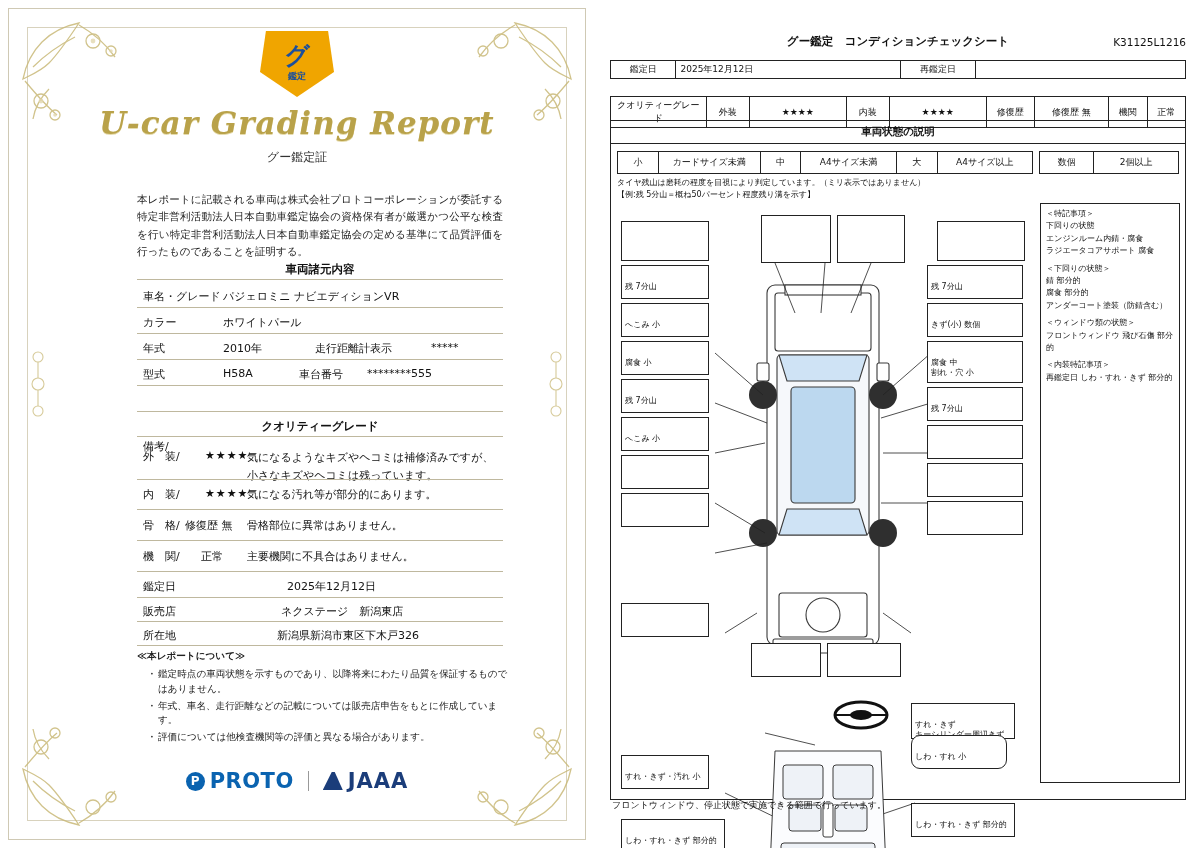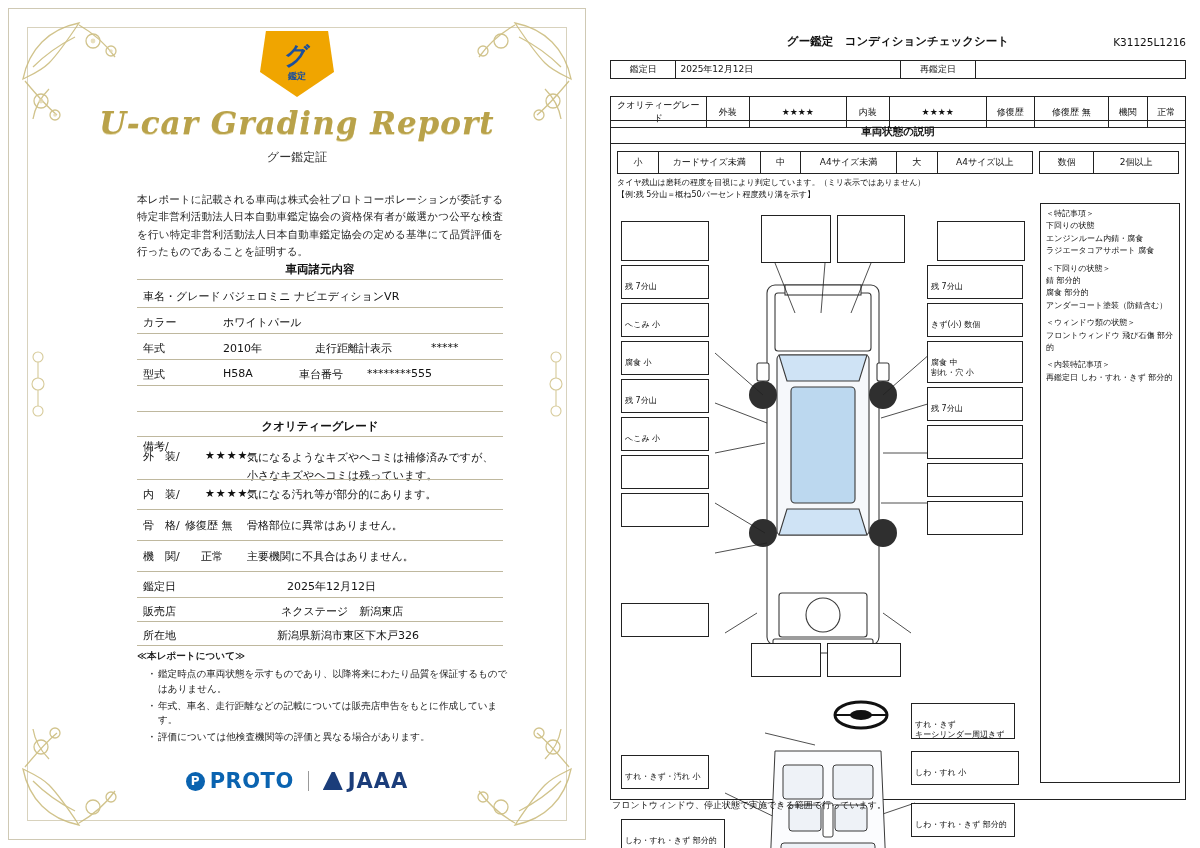--- a/index.html
+++ b/index.html
@@ -502,21 +502,21 @@
           <rect x="26" y="62" width="32" height="26" rx="3" fill="#eef2f7"></rect>
           <rect x="72" y="62" width="32" height="26" rx="3" fill="#eef2f7"></rect>
           <rect x="18" y="100" width="94" height="30" rx="3" fill="#eef2f7"></rect>
           <rect x="60" y="60" width="10" height="34" rx="2"></rect>
         </g>
       </svg>
 
       <div class="cell" style="left:296px;top:500px;width:104px;height:36px;white-space:pre-line;">すれ・きず
 キーシリンダー周辺きず</div>
       <div class="cell" style="left:6px;top:552px;width:88px;height:34px;">すれ・きず・汚れ 小</div>
-      <div class="cell" style="left:296px;top:548px;width:108px;height:34px;">しわ・すれ 小</div>
+      <div class="cell" style="left:296px;top:532px;width:96px;height:34px;border-radius:9px;">しわ・すれ 小</div>
       <div class="cell" style="left:296px;top:600px;width:104px;height:34px;">しわ・すれ・きず 部分的</div>
       <div class="cell" style="left:6px;top:616px;width:104px;height:34px;">しわ・すれ・きず 部分的</div>
 
     </div>
   </div>
 
   <div id="footer-note">フロントウィンドウ、停止状態で実施できる範囲で行っています。</div>
 </div>
 
 </body></html>

